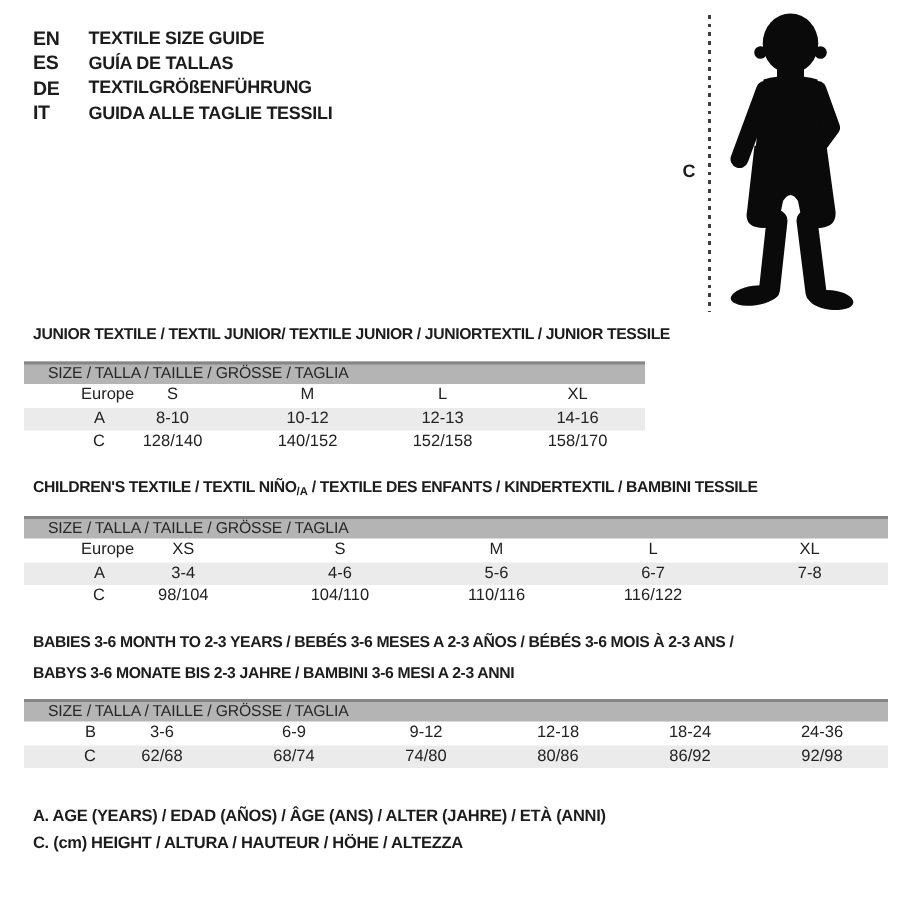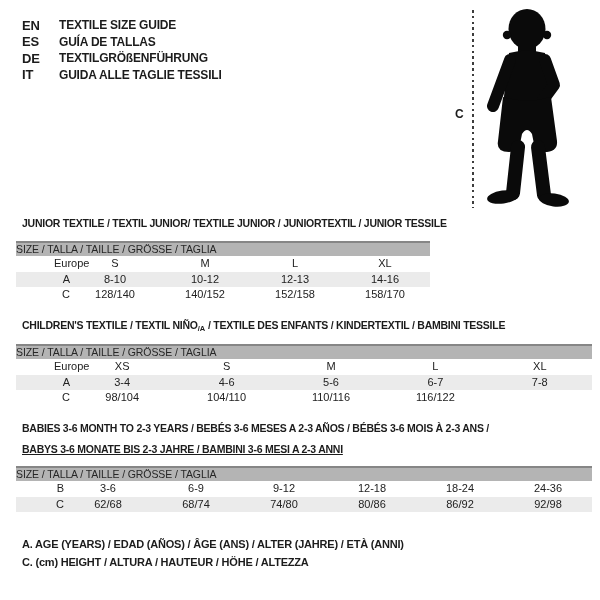--- a/index.html
+++ b/index.html
@@ -24,31 +24,31 @@
     background:repeating-linear-gradient(to bottom,#3d3d3d 0 2.5px,transparent 2.5px 5.8px);
   }
   .fig-label{position:absolute;left:455px;top:107px;font-weight:bold;font-size:12px;}
 
   
   .sec-title{position:absolute;left:22px;font-weight:bold;font-size:10.5px;
     letter-spacing:-0.25px;white-space:nowrap;}
   #junior-title{top:217px;}
   #children-title{top:319px;}
   #babies-title-1{top:422px;}
-  #babies-title-2{top:443px;text-decoration:underline;}
+  #babies-title-2{top:443px;}
   .subsc{font-size:7.5px;vertical-align:-2px;letter-spacing:0;}
 
   
   .tbl{position:absolute;left:16px;}
   #junior-table{top:241px;width:414px;}
   #children-table{top:344px;width:576px;}
   #babies-table{top:466px;width:576px;}
   .tbl-head{
     height:13px;line-height:13px;background:#b4b4b4;border-top:2px solid #868686;
-    padding-left:0;font-size:10.5px;color:#262626;letter-spacing:-0.1px;
+    padding-left:16px;font-size:10.5px;color:#262626;letter-spacing:-0.1px;
   }
   .trow{display:grid;height:15.5px;line-height:15.5px;font-size:11px;color:#222;}
   .grid4{grid-template-columns:54px repeat(4,1fr);}
   .grid5{grid-template-columns:54px repeat(5,1fr);}
   .grid6{grid-template-columns:48px repeat(6,1fr);}
   .alt{background:#ebebeb;}
   .tlabel{padding-left:6px;text-align:right;margin-left:32px;}
   .tcell{text-align:center;}
 
   

